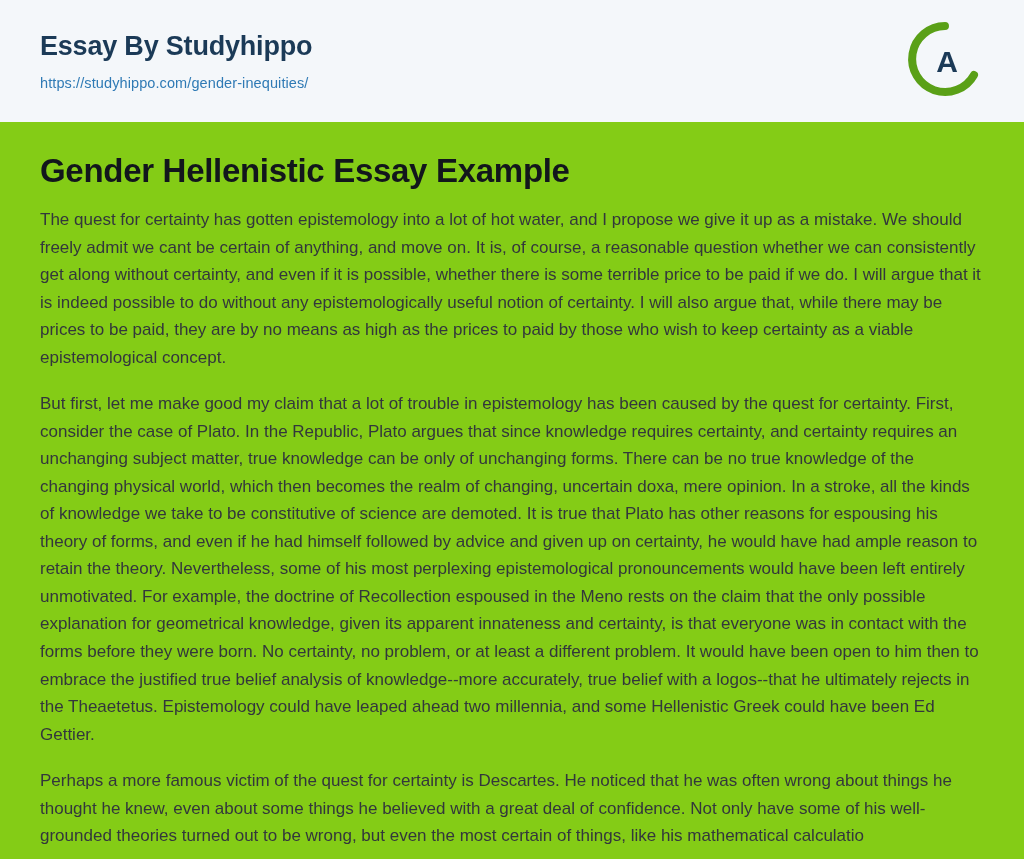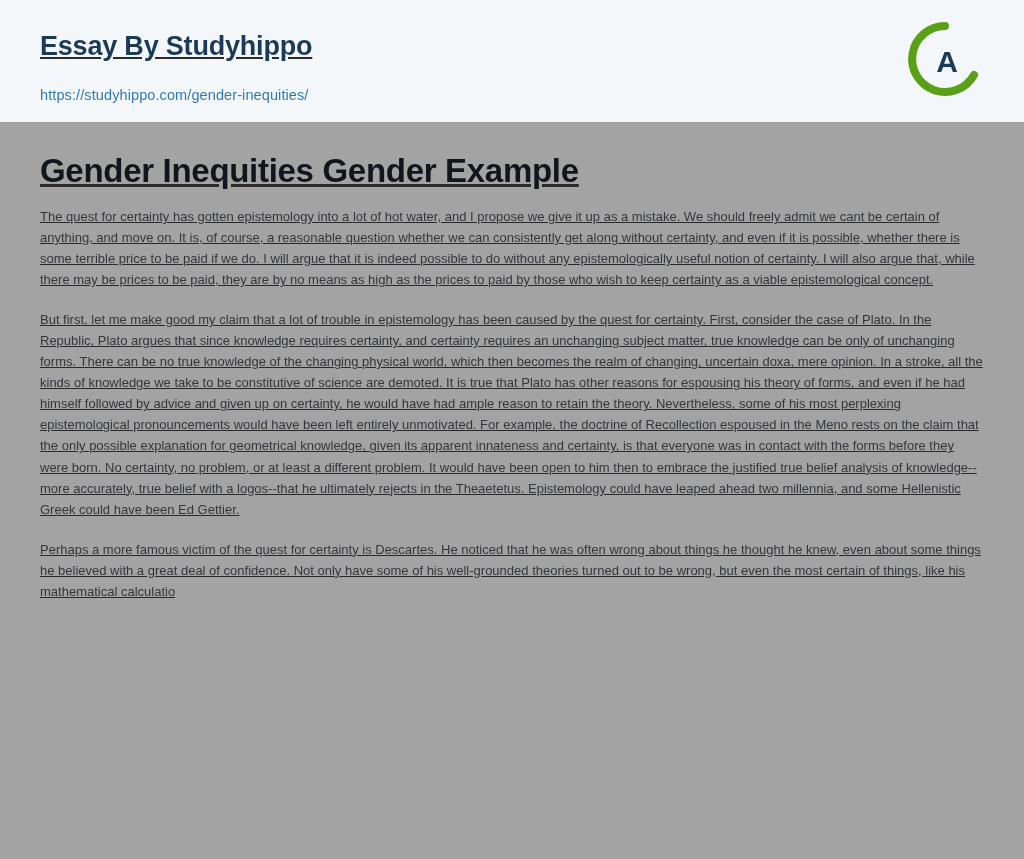--- a/index.html
+++ b/index.html
@@ -11,23 +11,22 @@
     height: 859px;
     background: #ffffff;
     font-family: "Liberation Sans", sans-serif;
     color: #2a2a2a;
     overflow: hidden;
   }
   .page {
     width: 1024px;
     height: 859px;
     position: relative;
-    background: #a3a3a3;
+    background: #84cc16;
     box-sizing: border-box;
-    text-decoration: underline;
   }
   
   .header {
     height: 122px;
     background: #f4f7fa;
     position: relative;
     box-sizing: border-box;
     padding: 30px 40px 0 40px;
   }
   .brand {
@@ -35,21 +34,21 @@
     font-weight: bold;
     color: #1b3a57;
     letter-spacing: -0.2px;
     line-height: 1.2;
     margin: 0;
   }
   .brand .brand-light {
     font-weight: bold;
   }
   .site-url {
-    margin-top: 25px;
+    margin-top: 13px;
     font-size: 14.5px;
     color: #2f7ab5;
     text-decoration: none;
     display: inline-block;
     letter-spacing: 0.1px;
   }
   .logo {
     position: absolute;
     right: 38px;
     top: 18px;
@@ -62,21 +61,21 @@
     box-sizing: border-box;
   }
   .title {
     font-size: 33px;
     font-weight: bold;
     color: #12161c;
     margin: 0 0 16px 0;
     letter-spacing: -0.3px;
   }
   .para {
-    font-size: 13px;
+    font-size: 17px;
     line-height: 1.62;
     color: #33373c;
     margin: 0 0 19px 0;
     text-align: left;
   }
   .para:last-child {
     margin-bottom: 16px;
   }
 </style>
 </head>
@@ -89,19 +88,19 @@
     <a class="site-url" href="#">https://studyhippo.com/gender-inequities/</a>
     <div class="logo">
       <svg viewBox="0 0 82 82" width="82" height="82" aria-hidden="true">
         <path d="M41 8 A33 33 0 1 0 70 57" fill="none" stroke="#5aa017" stroke-width="8" stroke-linecap="round"></path>
         <text x="43" y="54" font-family="Liberation Sans, sans-serif" font-size="30" font-weight="bold" fill="#1b3a57" text-anchor="middle">A</text>
       </svg>
     </div>
   </div>
 
   <div class="article">
-    <h1 class="title">Gender Inequities Gender Example</h1>
+    <h1 class="title">Gender Hellenistic Essay Example</h1>
     <p class="para">The quest for certainty has gotten epistemology into a lot of hot water, and I propose we give it up as a mistake. We should freely admit we cant be certain of anything, and move on. It is, of course, a reasonable question whether we can consistently get along without certainty, and even if it is possible, whether there is some terrible price to be paid if we do. I will argue that it is indeed possible to do without any epistemologically useful notion of certainty. I will also argue that, while there may be prices to be paid, they are by no means as high as the prices to paid by those who wish to keep certainty as a viable epistemological concept.</p>
     <p class="para">But first, let me make good my claim that a lot of trouble in epistemology has been caused by the quest for certainty. First, consider the case of Plato. In the Republic, Plato argues that since knowledge requires certainty, and certainty requires an unchanging subject matter, true knowledge can be only of unchanging forms. There can be no true knowledge of the changing physical world, which then becomes the realm of changing, uncertain doxa, mere opinion. In a stroke, all the kinds of knowledge we take to be constitutive of science are demoted. It is true that Plato has other reasons for espousing his theory of forms, and even if he had himself followed by advice and given up on certainty, he would have had ample reason to retain the theory. Nevertheless, some of his most perplexing epistemological pronouncements would have been left entirely unmotivated. For example, the doctrine of Recollection espoused in the Meno rests on the claim that the only possible explanation for geometrical knowledge, given its apparent innateness and certainty, is that everyone was in contact with the forms before they were born. No certainty, no problem, or at least a different problem. It would have been open to him then to embrace the justified true belief analysis of knowledge--more accurately, true belief with a logos--that he ultimately rejects in the Theaetetus. Epistemology could have leaped ahead two millennia, and some Hellenistic Greek could have been Ed Gettier.</p>
     <p class="para">Perhaps a more famous victim of the quest for certainty is Descartes. He noticed that he was often wrong about things he thought he knew, even about some things he believed with a great deal of confidence. Not only have some of his well-grounded theories turned out to be wrong, but even the most certain of things, like his mathematical calculatio</p>
   </div>
 
 </div>
 
 </body></html>

